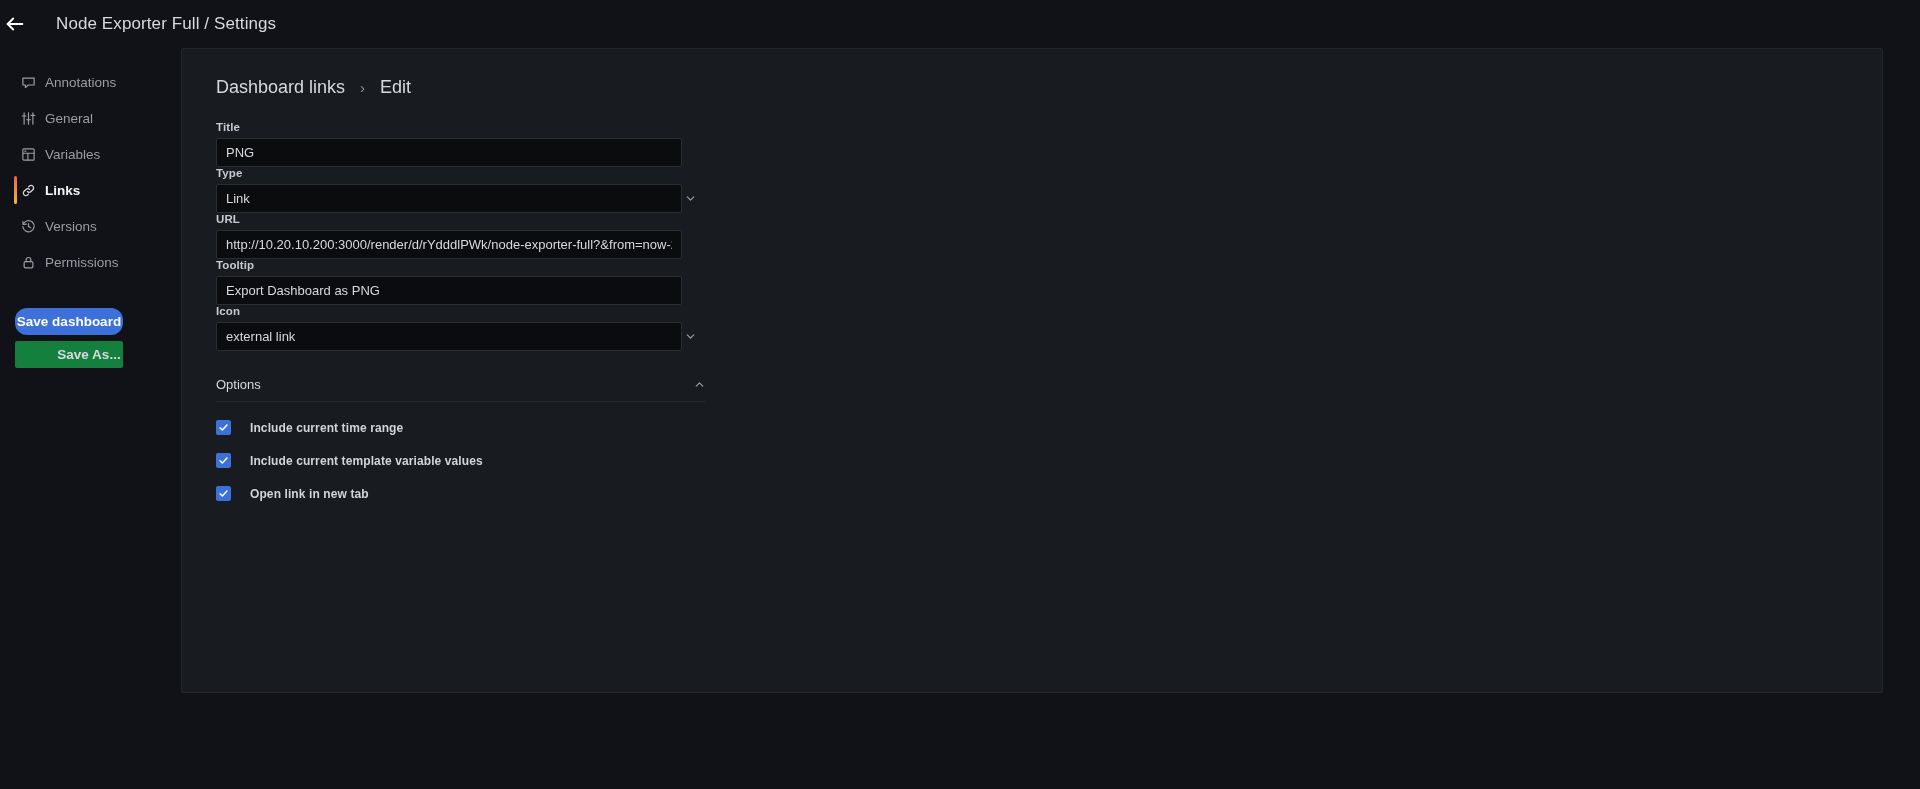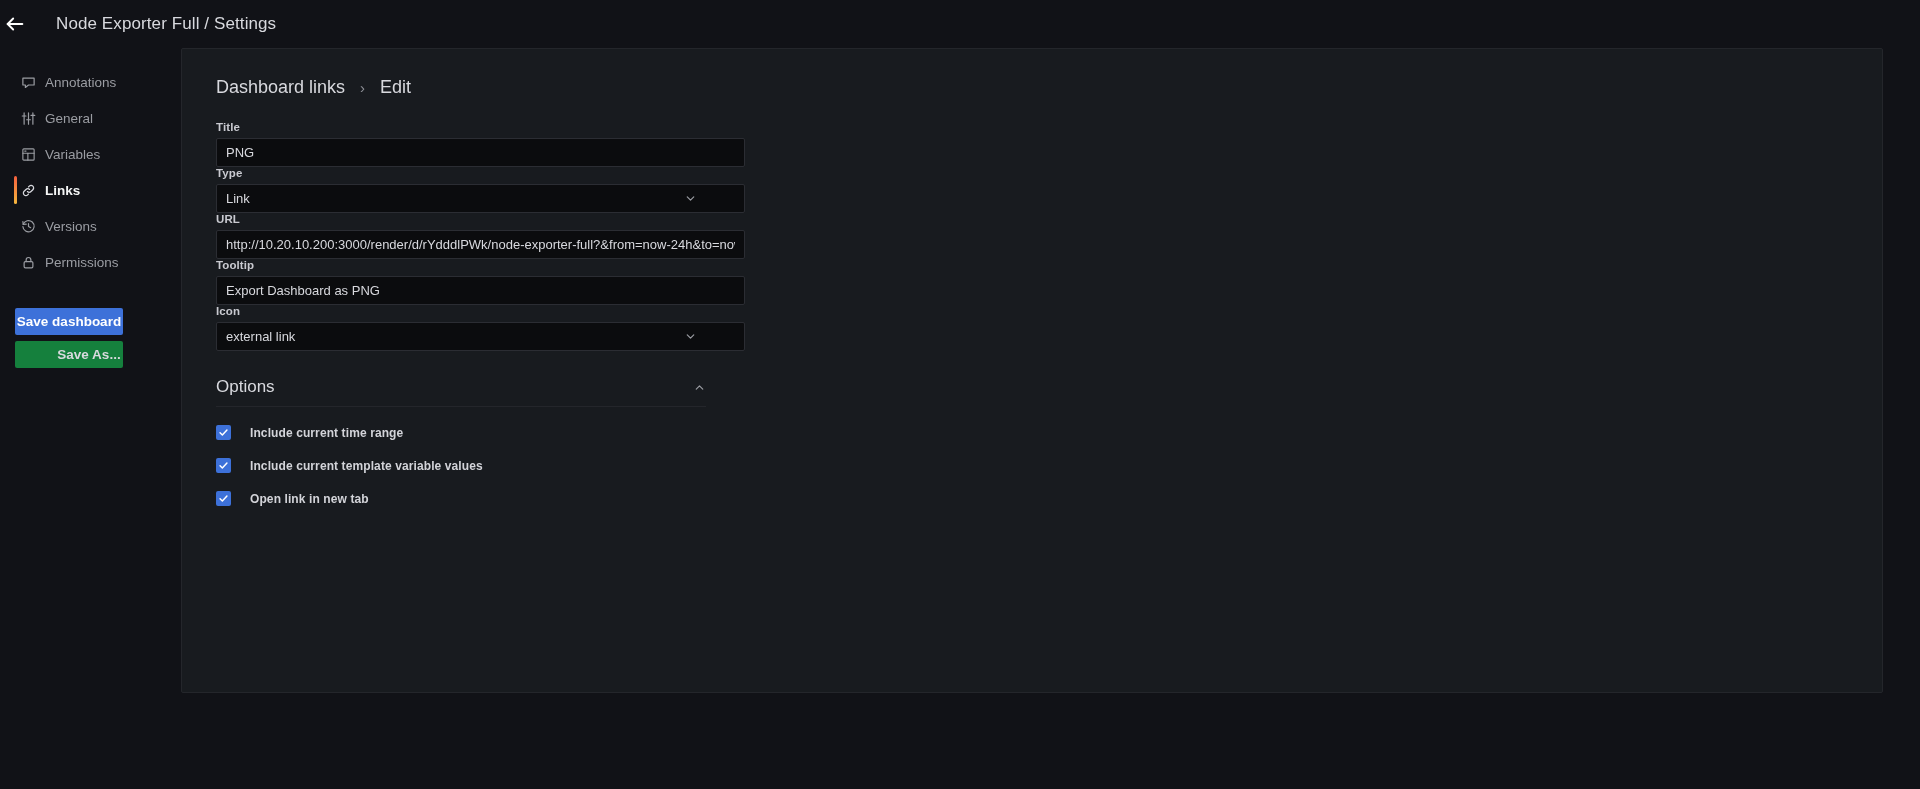--- a/index.html
+++ b/index.html
@@ -95,20 +95,21 @@
     font-size: 13.5px;
     font-weight: 700;
     cursor: pointer;
     text-align: center;
   }
   .btn-primary {
     width: 108px; height: 27px;
     background: #3d71d9;
     color: #ffffff;
     margin-bottom: 6px;
+    border-radius: 12px;
   }
   .btn-secondary {
     width: 108px; height: 27px;
     background: #15803d;
     color: #d8d9de;
     padding-left: 40px;
   }
 
   
   .panel {
@@ -135,21 +136,21 @@
   .field { width: 490px; }
   .field-label {
     display: block;
     font-size: 11.5px;
     font-weight: 700;
     color: #c9cad0;
     margin-bottom: 5px;
     letter-spacing: .1px;
   }
   .input {
-    width: 529px;
+    width: 466px;
     height: 29px;
     background: #0b0c0e;
     border: 1px solid #2b2d33;
     border-radius: 2px;
     color: #d8d9de;
     font-family: inherit;
     font-size: 13px;
     padding: 0 9px;
     outline: none;
     text-overflow: clip;
@@ -165,21 +166,21 @@
     color: #9b9da3;
   }
   .select-wrap .chev svg { width: 13px; height: 13px; display: block; }
 
   
   .options-head {
     width: 490px;
     display: flex;
     align-items: center;
     justify-content: space-between;
-    font-size: 17px;
+    font-size: 13px;
     color: #d8d9de;
     margin-top: 26px;
     padding-bottom: 9px;
     border-bottom: 1px solid #24262b;
     cursor: pointer;
   }
   .options-head .chev { color: #9b9da3; display: flex; }
   .options-head .chev svg { width: 13px; height: 13px; display: block; }
 
   .check-row {

